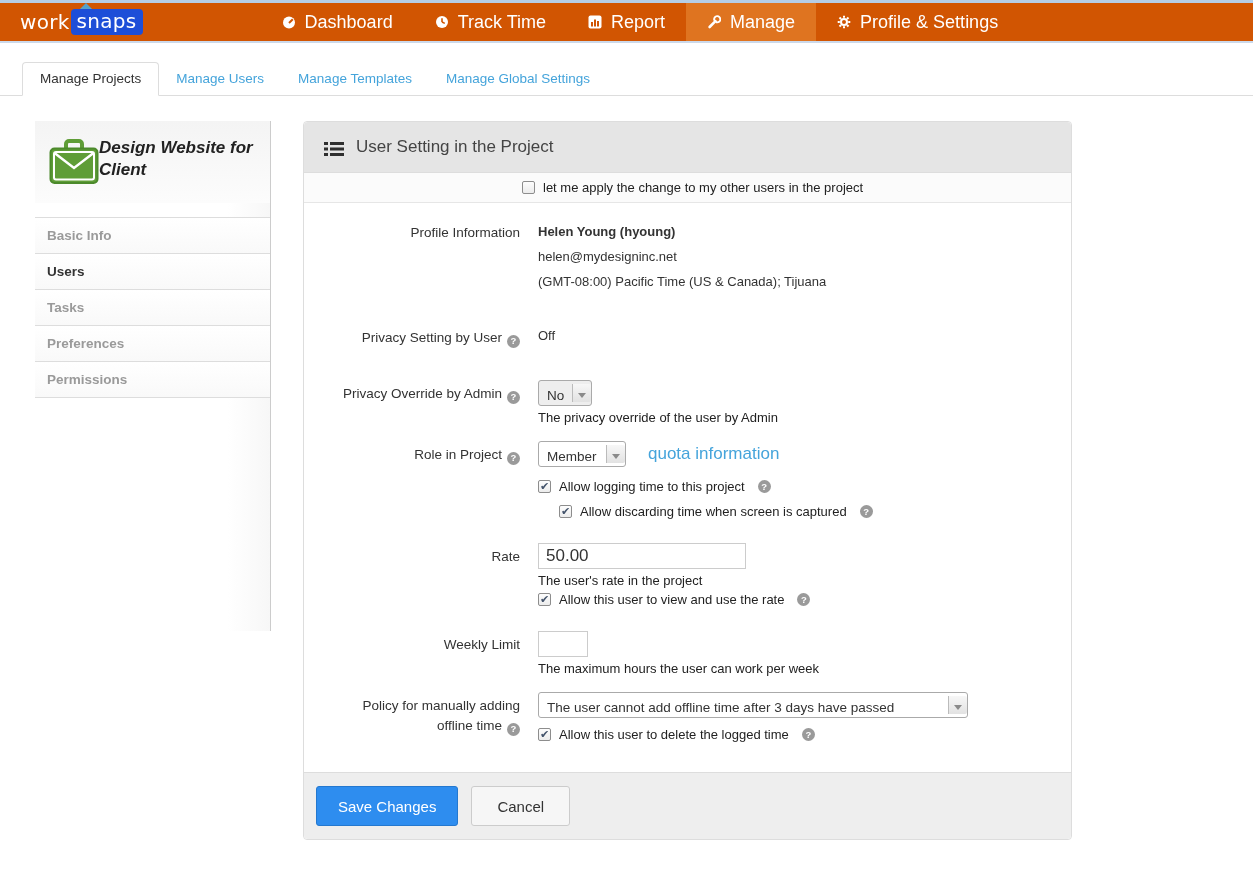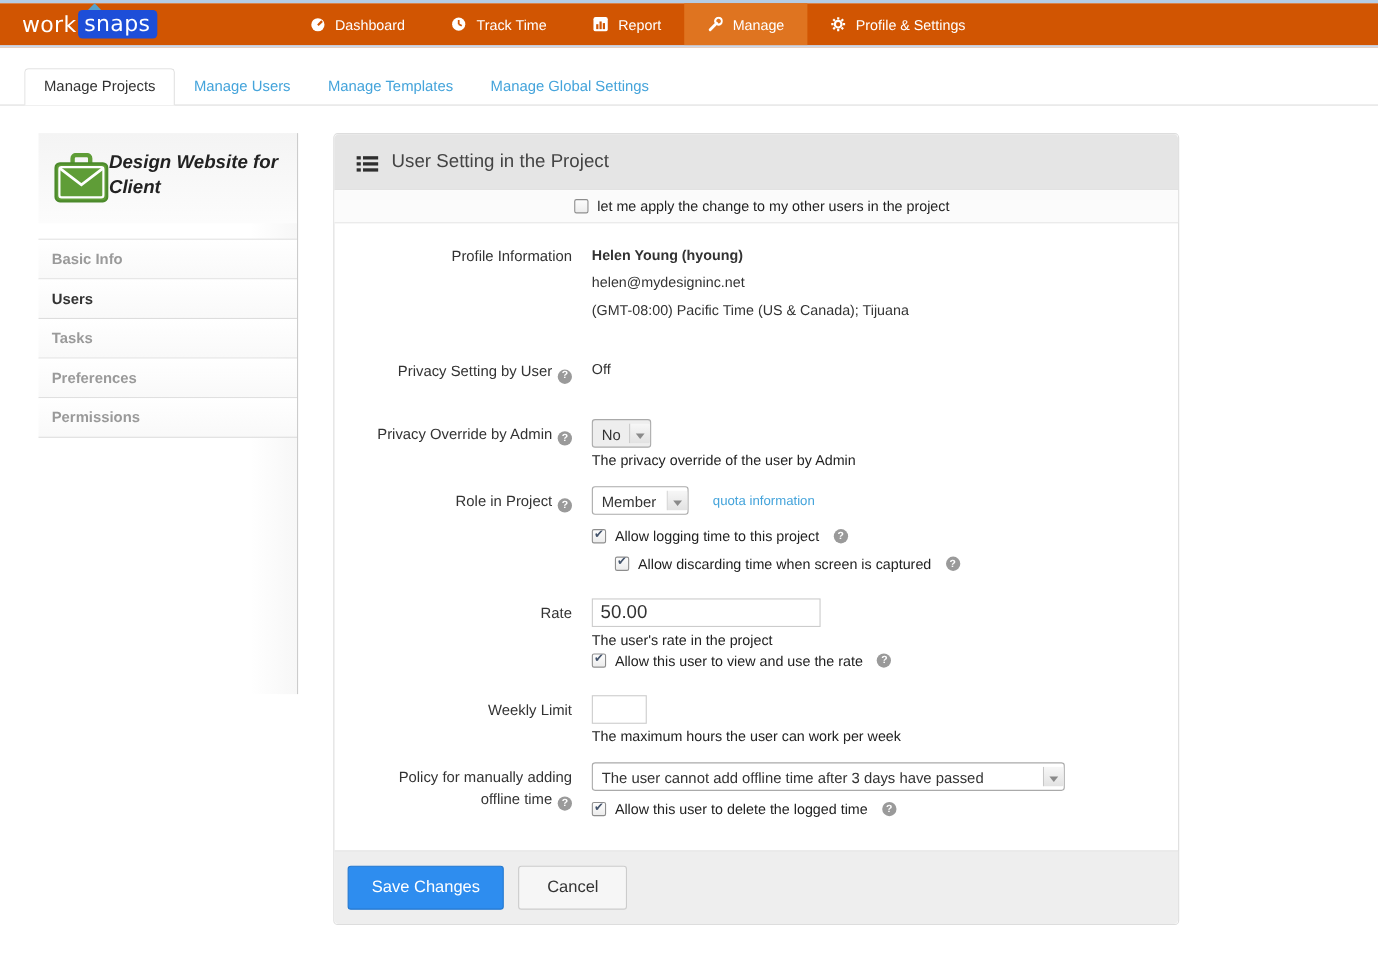--- a/index.html
+++ b/index.html
@@ -23,21 +23,21 @@
     background:#1d4ed8; border-radius:4px; padding:0 6px 2px; margin-left:1px; position:relative;
   }
   .logo .tag::before {
     content:""; position:absolute; top:-6px; left:9px;
     border-left:6px solid transparent; border-right:6px solid transparent;
     border-bottom:6px solid #55a1cc;
   }
   .nav { display:flex; margin-left:118px; }
   .nav-item {
     display:flex; align-items:center; gap:9px; padding:0 21px;
-    color:#fff; font-size:13px; cursor:pointer; white-space:nowrap;
+    color:#fff; font-size:18px; cursor:pointer; white-space:nowrap;
   }
   .nav-item.active { background:#df7420; }
   .nicon { display:flex; align-items:center; }
   
   .tabbar { display:flex; align-items:flex-end; padding:19px 0 0 22px; border-bottom:1px solid #ddd; }
   .tab { padding:8px 17px 9px; font-size:13.5px; color:#45a4db; cursor:pointer; white-space:nowrap; }
   .tab.active {
     background:#fff; border:1px solid #ddd; border-bottom:1px solid #fff;
     border-radius:4px 4px 0 0; margin-bottom:-1px; color:#333;
   }
@@ -103,21 +103,21 @@
   
   .ti { height:26px; border:1px solid #ccc; padding:0 7px; font-size:17px; color:#333; font-family:inherit; }
   .rate-input{width:208px} .week-input{width:50px}
   
   .help {
     display:inline-flex; width:13px; height:13px; border-radius:50%; background:#9a9a9a;
     color:#fff; align-items:center; justify-content:center; font-size:9.5px; font-weight:bold;
     margin-left:5px; cursor:pointer; vertical-align:-2px;
   }
   .help::after{ content:"?"; }
-  .link { color:#45a4db; font-size:12px; text-decoration:none; cursor:pointer; }
+  .link { color:#45a4db; font-size:17px; text-decoration:none; cursor:pointer; }
   
   .pfoot {
     padding:13px 12px; background:#eee; border-top:1px solid #ddd;
     border-radius:0 0 4px 4px; display:flex; gap:13px;
   }
   .btn-save {
     background:#2e8def; color:#fff; border:1px solid #2478cf; border-radius:3px;
     font-size:15px; padding:0 21px; height:40px; cursor:pointer; font-family:inherit;
   }
   .btn-cancel {

